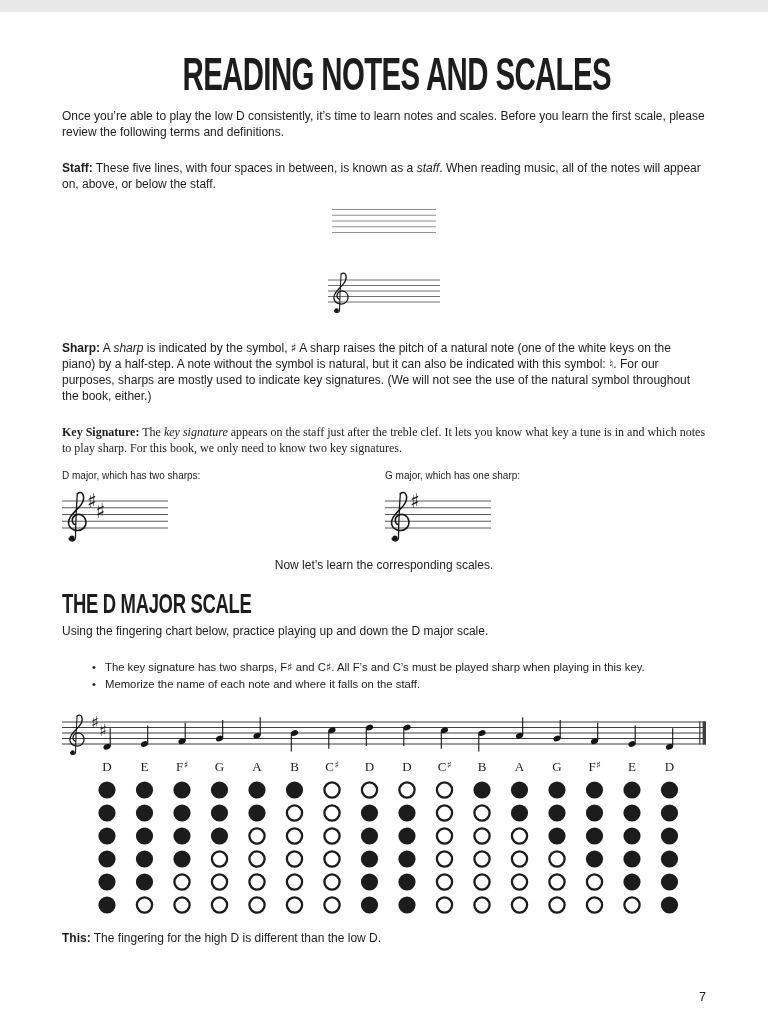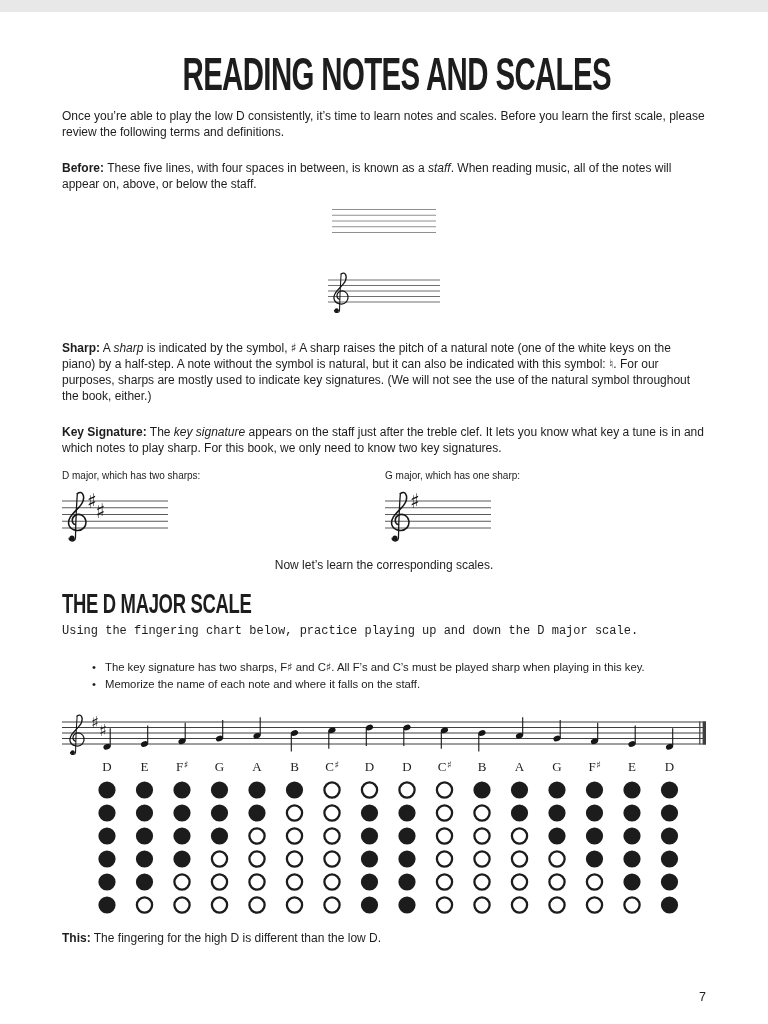--- a/index.html
+++ b/index.html
@@ -74,21 +74,21 @@
 <body>
 
 <div class="page">
 
   <div class="title-wrap">
     <span class="condensed-xl">READING NOTES AND SCALES</span>
   </div>
 
   <p class="body"><span class="seg-n">Once you’re able to play the low D consistently, it’s time to learn notes and scales. Before you learn the first scale, please review the following terms and definitions.</span></p>
 
-  <p class="body" style="margin-bottom:16px;"><span class="seg-b">Before:</span><span class="seg-n"> These five lines, with four spaces in between, is known as a </span><span class="seg-i">staff</span><span class="seg-n">. When reading music, all of the notes will appear on, above, or below the staff.</span></p>
+  <p class="body" style="margin-bottom:16px;"><span class="seg-b">Staff:</span><span class="seg-n"> These five lines, with four spaces in between, is known as a </span><span class="seg-i">staff</span><span class="seg-n">. When reading music, all of the notes will appear on, above, or below the staff.</span></p>
 
   <div class="fig-center inline-fig">
     <svg id="staff-plain" width="104" height="26">
         <line x1="0" x2="104" y1="1.5" y2="1.5" stroke="#8f8f8f" stroke-width="1.1"></line>
         <line x1="0" x2="104" y1="7.25" y2="7.25" stroke="#8f8f8f" stroke-width="1.1"></line>
         <line x1="0" x2="104" y1="13" y2="13" stroke="#8f8f8f" stroke-width="1.1"></line>
         <line x1="0" x2="104" y1="18.75" y2="18.75" stroke="#8f8f8f" stroke-width="1.1"></line>
         <line x1="0" x2="104" y1="24.5" y2="24.5" stroke="#8f8f8f" stroke-width="1.1"></line>
       </svg>
   </div>
@@ -102,21 +102,21 @@
         <line x1="0" x2="112" y1="28.5" y2="28.5" stroke="#6e6e6e" stroke-width="1"></line>
         <line x1="0" x2="112" y1="34" y2="34" stroke="#6e6e6e" stroke-width="1"></line>
         <path d="M 13.1,5.950000000000003 C 16.95,3.200000000000003 19.425,7.600000000000001 17.5,12.55 C 15.85,16.95 10.35,20.25 7.325,25.2 C 4.300000000000001,30.425 6.5,35.1 12,35.925 C 17.5,36.75 20.8,32.35 19.975,27.95 C 19.15,23.825 14.75,21.625 11.175,23.825 C 8.15,25.75 8.15,30.15 11.45,31.25" fill="none" stroke="#161616" stroke-width="1.2650000000000001" stroke-linecap="round" stroke-linejoin="round"></path>
         <path d="M 13.1,5.950000000000003 C 12.275,17.5 11.725,31.25 11.56,41.975 C 11.45,45.275 6.39,45.55 6.39,42.25" fill="none" stroke="#161616" stroke-width="1.045" stroke-linecap="round"></path>
         <circle cx="8.7" cy="42.25" r="2.09" fill="#161616"></circle>
       </svg>
   </div>
 
   <p class="body"><span class="seg-b">Sharp:</span><span class="seg-n"> A </span><span class="seg-i">sharp</span><span class="seg-n"> is indicated by the symbol, </span><span class="seg-m">♯</span><span class="seg-n">  A sharp raises the pitch of a natural note (one of the white keys on the piano) by a half-step. A note without the symbol is natural, but it can also be indicated with this symbol: </span><span class="seg-m">♮</span><span class="seg-n">. For our purposes, sharps are mostly used to indicate key signatures. (We will not see the use of the natural symbol throughout the book, either.)</span></p>
 
-  <p class="body" style="margin-bottom:13px;"><span class="seg-b">Key Signature:</span><span class="seg-n"> The </span><span class="seg-i">key signature</span><span class="seg-n"> appears on the staff just after the treble clef. It lets you know what key a tune is in and which notes to play sharp. For this book, we only need to know two key signatures.</span></p>
+  <p class="body" style="margin-bottom:13px;font-family:Liberation Serif, serif;"><span class="seg-b">Key Signature:</span><span class="seg-n"> The </span><span class="seg-i">key signature</span><span class="seg-n"> appears on the staff just after the treble clef. It lets you know what key a tune is in and which notes to play sharp. For this book, we only need to know two key signatures.</span></p>
 
   <div class="two-col">
     <p class="keysig-label">D major, which has two sharps:</p>
     <p class="keysig-label">G major, which has one sharp:</p>
   </div>
 
   <div class="two-col keysig-figs">
     <svg id="keysig-d" width="110" height="58">
         <line x1="0" x2="106" y1="12" y2="12" stroke="#5a5a5a" stroke-width="1.1"></line>
         <line x1="0" x2="106" y1="18.75" y2="18.75" stroke="#5a5a5a" stroke-width="1.1"></line>
@@ -141,21 +141,21 @@
         <text x="30" y="19.0875" text-anchor="middle" fill="#161616" font-family="DejaVu Sans, sans-serif" font-size="20.25px">♯</text>
       </svg>
   </div>
 
   <p class="body" style="margin-bottom:16px;text-align:center;"><span>Now let’s learn the corresponding scales.</span></p>
 
   <div class="h2-wrap">
     <span class="condensed-lg">THE D MAJOR SCALE</span>
   </div>
 
-  <p class="body" style="margin-bottom:20px;font-family:Liberation Mono, monospace;"><span class="seg-n">Using the fingering chart below, practice playing up and down the D major scale.</span></p>
+  <p class="body" style="margin-bottom:20px;"><span class="seg-n">Using the fingering chart below, practice playing up and down the D major scale.</span></p>
 
   <ul class="bullets">
     <li style="margin-bottom:0;"><span class="seg-n">The key signature has two sharps, F</span><span class="seg-m">♯</span><span class="seg-n"> and C</span><span class="seg-m">♯</span><span class="seg-n">. All F’s and C’s must be played sharp when playing in this key.</span></li>
     <li><span class="seg-n">Memorize the name of each note and where it falls on the staff.</span></li>
   </ul>
 
   <div class="scale-block">
     <svg id="scale-staff" width="644" height="44">
         <line x1="0" x2="644" y1="10" y2="10" stroke="#3f3f3f" stroke-width="1"></line>
         <line x1="0" x2="644" y1="15.5" y2="15.5" stroke="#3f3f3f" stroke-width="1"></line>

